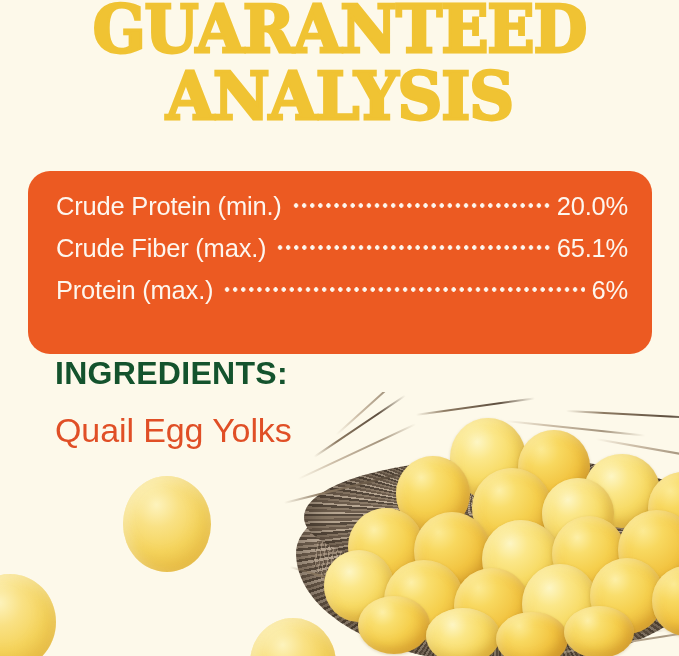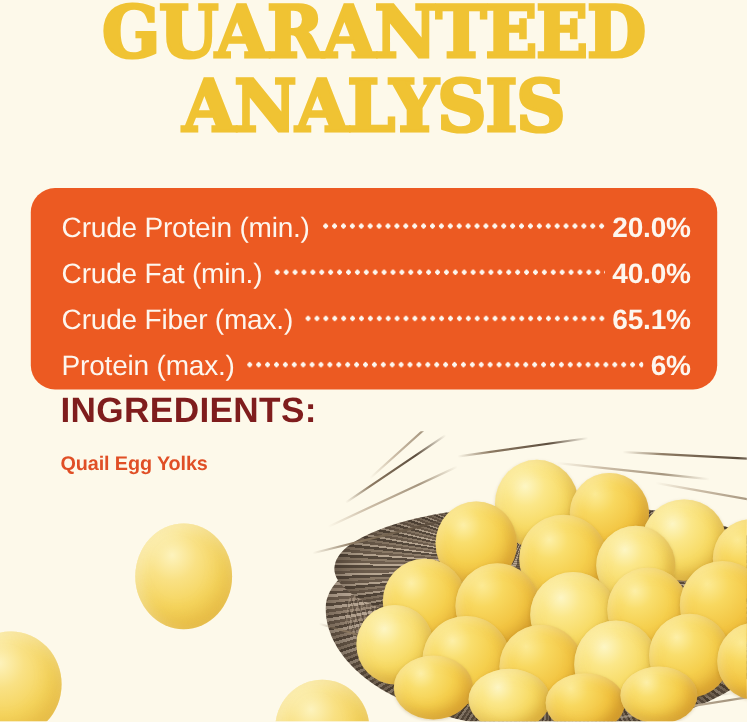--- a/index.html
+++ b/index.html
@@ -96,41 +96,41 @@
     right: 0;
     bottom: 0.26em;
     height: 4.5px;
     background-image: radial-gradient(circle, #fdf6ee 1.9px, rgba(0,0,0,0) 2.2px);
     background-size: 8.1px 4.5px;
     background-repeat: repeat-x;
     background-position: left center;
   }
   .ga-value {
     flex: 0 0 auto;
-    font-weight: 700;
+    font-weight: 400;
     letter-spacing: -0.2px;
   }
 
   
   .ingredients-heading {
     position: absolute;
     left: 55px;
     top: 355px;
     font-size: 32px;
     font-weight: 700;
-    color: #7f1d1d;
+    color: #14532d;
     letter-spacing: 0.3px;
     z-index: 6;
   }
   .ingredients-body {
     position: absolute;
     left: 55px;
     top: 411px;
-    font-size: 18px;
-    font-weight: 700;
+    font-size: 34px;
+    font-weight: 400;
     color: #e04f26;
     letter-spacing: -0.1px;
     z-index: 6;
   }
 
   
   .photo {
     position: absolute;
     left: 0;
     top: 392px;
@@ -248,25 +248,20 @@
   </div>
 
   <div class="ga-box">
 
     <div class="ga-row">
       <span class="ga-label">Crude Protein (min.)</span>
       <span class="ga-dots"></span>
       <span class="ga-value">20.0%</span>
     </div>
 
-    <div class="ga-row">
-      <span class="ga-label">Crude Fat (min.)</span>
-      <span class="ga-dots"></span>
-      <span class="ga-value">40.0%</span>
-    </div>
 
     <div class="ga-row">
       <span class="ga-label">Crude Fiber (max.)</span>
       <span class="ga-dots"></span>
       <span class="ga-value">65.1%</span>
     </div>
 
     <div class="ga-row">
       <span class="ga-label">Protein (max.)</span>
       <span class="ga-dots"></span>

